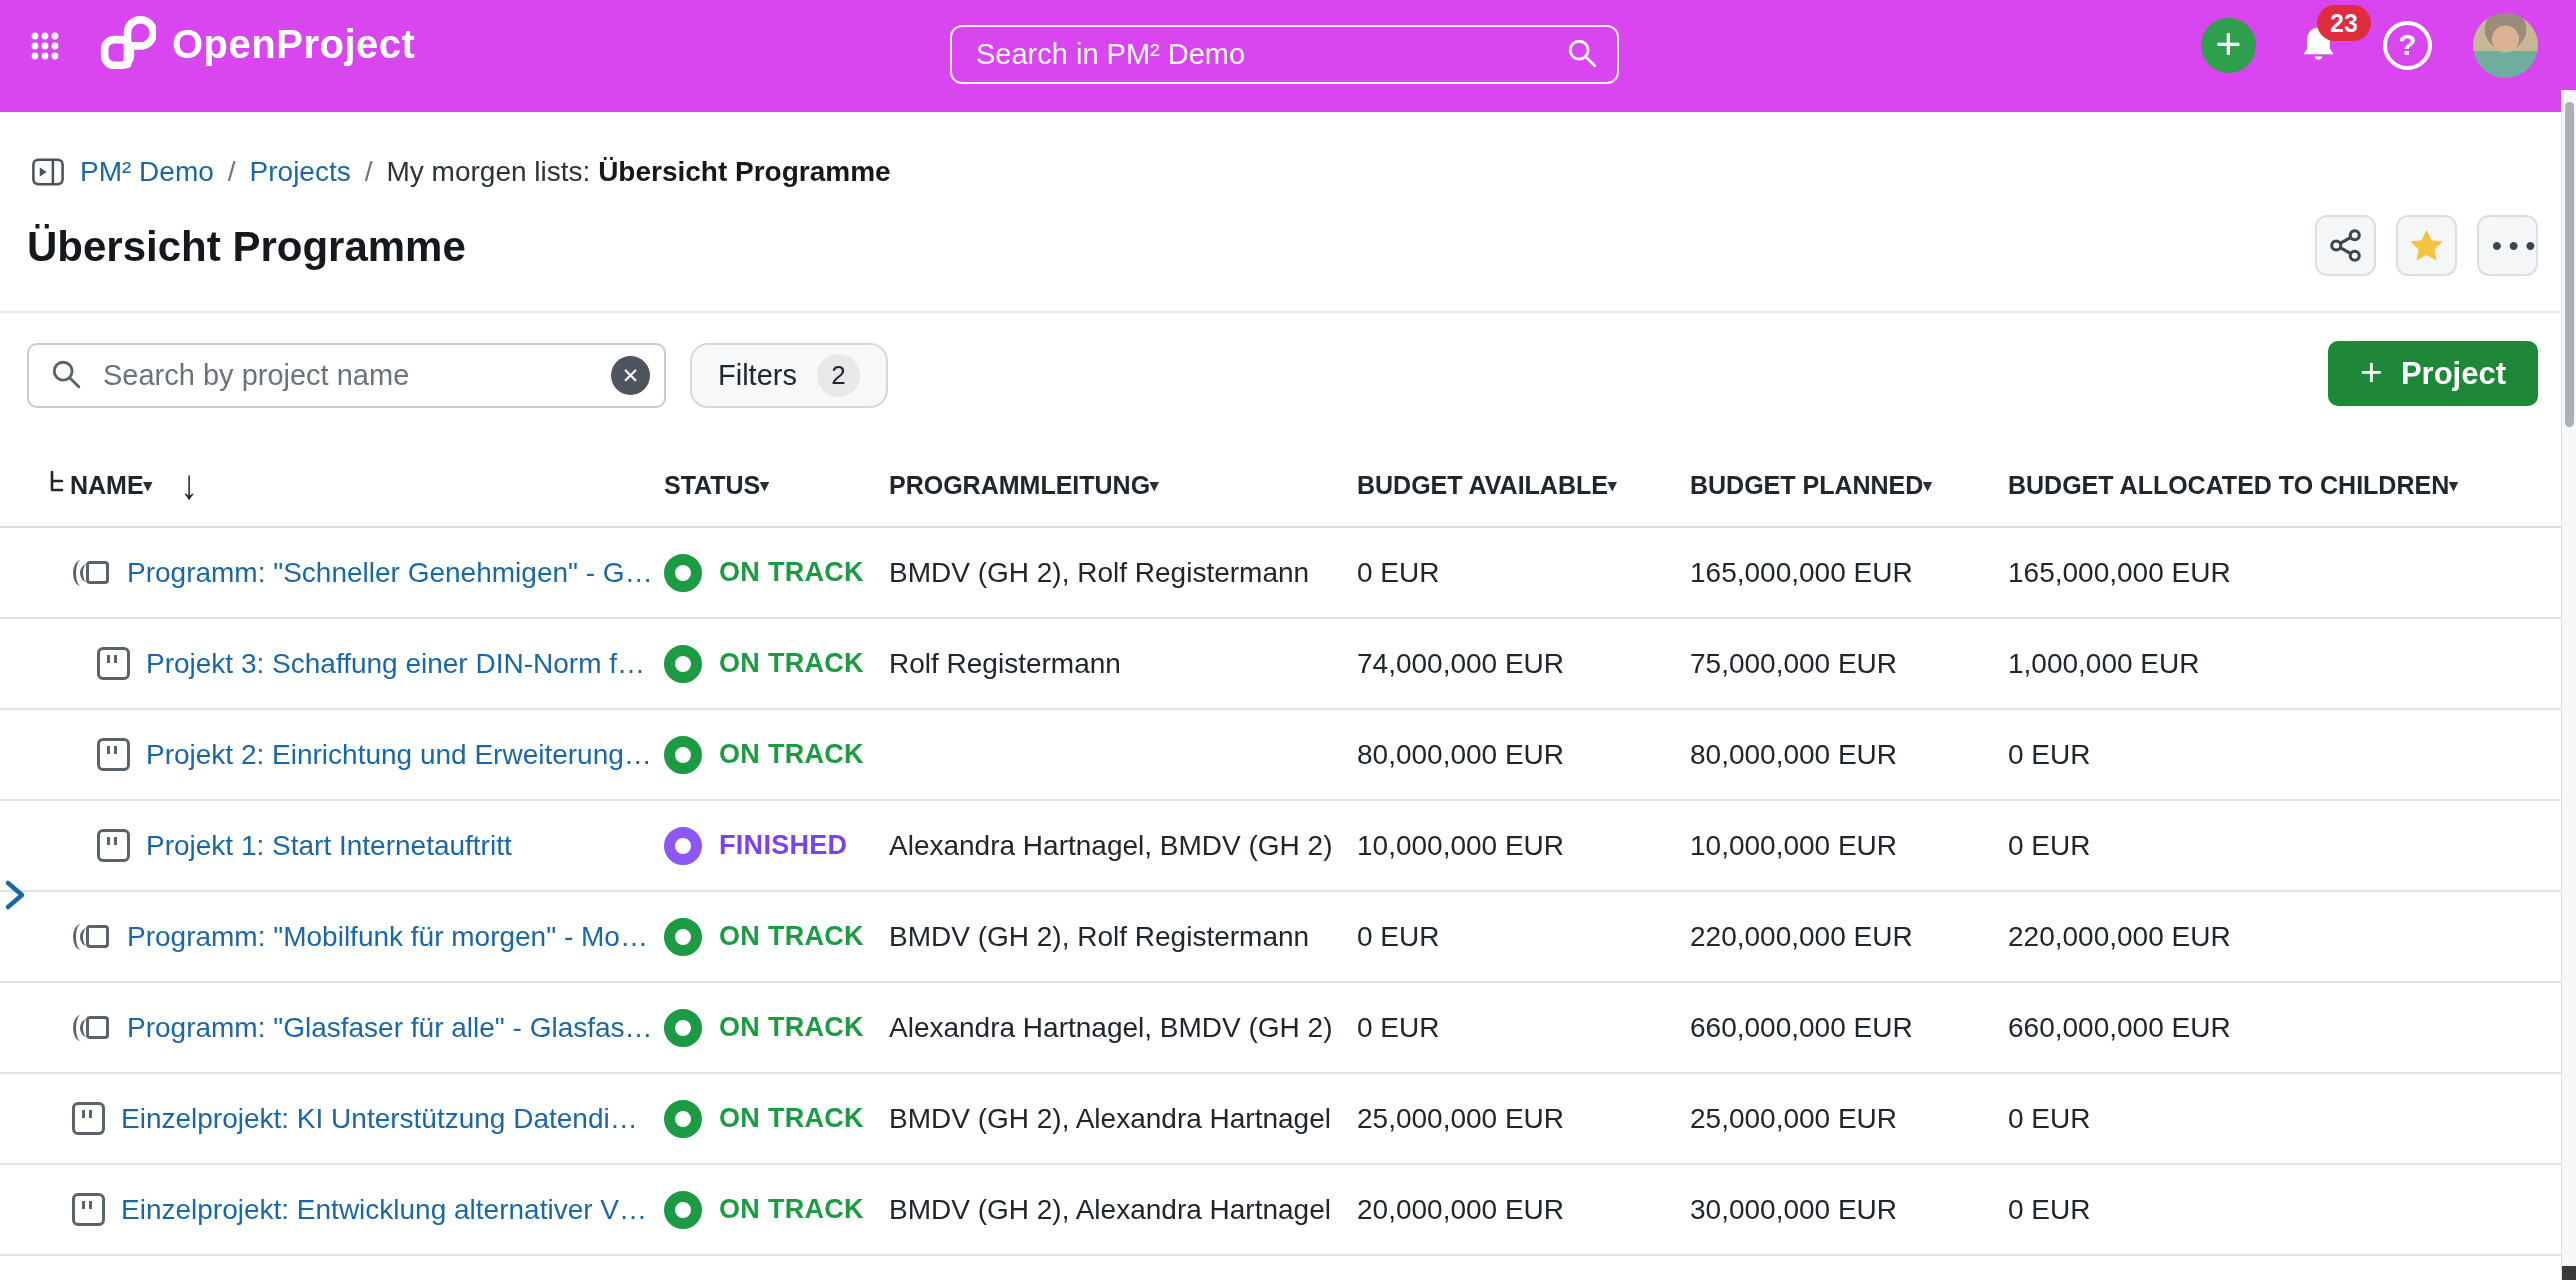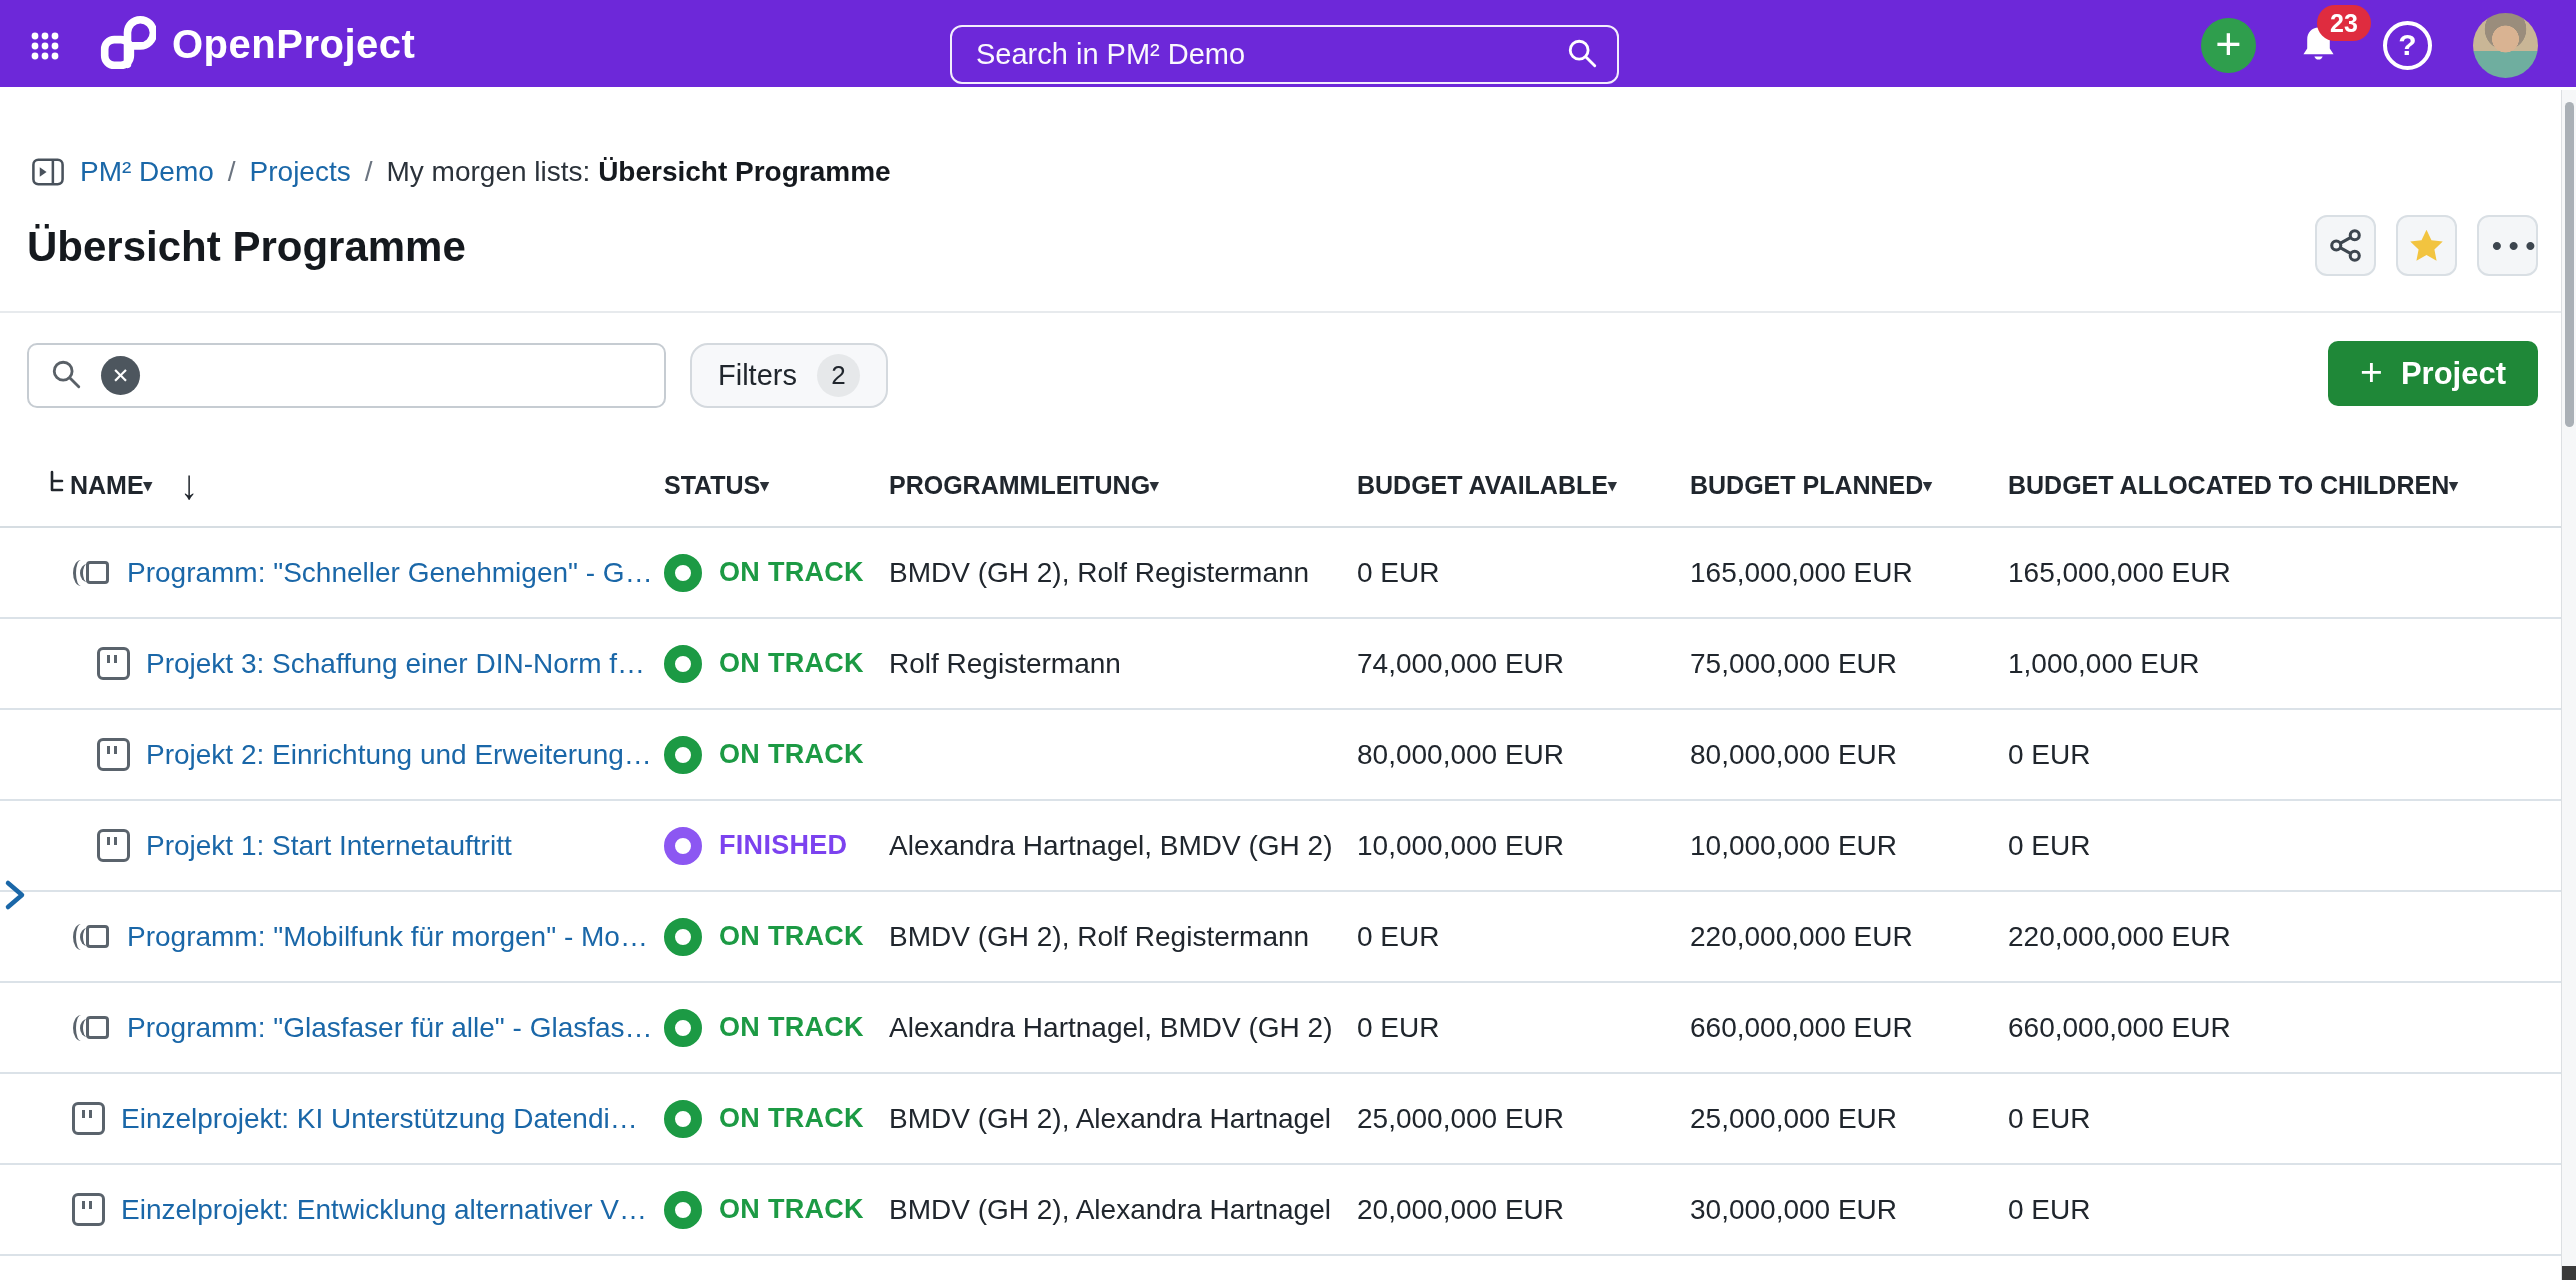--- a/index.html
+++ b/index.html
@@ -1,20 +1,20 @@
 <!DOCTYPE html>
 <html><head>
 <meta charset="utf-8">
 <style>
   html,body{margin:0;padding:0;background:#fff;}
   body{position:relative;width:2576px;height:1280px;overflow:hidden;
        font-family:"Liberation Sans",sans-serif;color:#20262d;}
 
   
-  .topbar{position:absolute;left:0;top:0;right:0;height:87px;background:#6d28d9;}
+  .topbar{position:absolute;left:0;top:0;right:0;height:112px;background:#d946ef;}
   .grid-icon{position:absolute;left:30px;top:31px;cursor:pointer;}
   .logo{position:absolute;left:99px;top:14px;display:flex;align-items:center;gap:16px;color:#fff;cursor:pointer;}
   .logo-text{font-size:40px;font-weight:700;letter-spacing:0.5px;}
   .gsearch{position:absolute;left:950px;top:25px;width:669px;height:59px;border:2px solid rgba(255,255,255,.92);
            border-radius:12px;display:flex;align-items:center;box-sizing:border-box;padding:0 18px 0 22px;}
   .gsearch input{flex:1;background:transparent;border:none;outline:none;color:#fff;font-size:29px;font-family:inherit;}
   .gsearch input::placeholder{color:#fff;opacity:.97;}
   .topbar-right{position:absolute;right:38px;top:0;height:90px;display:flex;align-items:center;gap:41px;}
   .plus-circle{width:55px;height:55px;border-radius:50%;background:#2F9E4D;color:#fff;display:grid;place-items:center;
                font-size:45px;font-weight:400;border:none;cursor:pointer;line-height:1;padding-bottom:4px;box-sizing:border-box;}
@@ -198,20 +198,21 @@
 
 <div class="section-divider"></div>
 
 <div class="proj-search">
   <span>
     <svg width="34" height="34" viewBox="0 0 24 24">
       <circle cx="10" cy="10" r="6.3" fill="none" stroke="#596067" stroke-width="2"></circle>
       <line x1="14.8" y1="14.8" x2="21" y2="21" stroke="#596067" stroke-width="2" stroke-linecap="round"></line>
     </svg>
   </span>
+  <input type="text" placeholder="Search by project name" style="">
   <button class="clear-btn">
     <span>✕</span>
   </button>
 </div>
 <button class="filters-btn">
   <span>Filters</span>
   <span class="filters-badge">2</span>
 </button>
 <button class="project-btn">
   <span class="plus">+</span>

